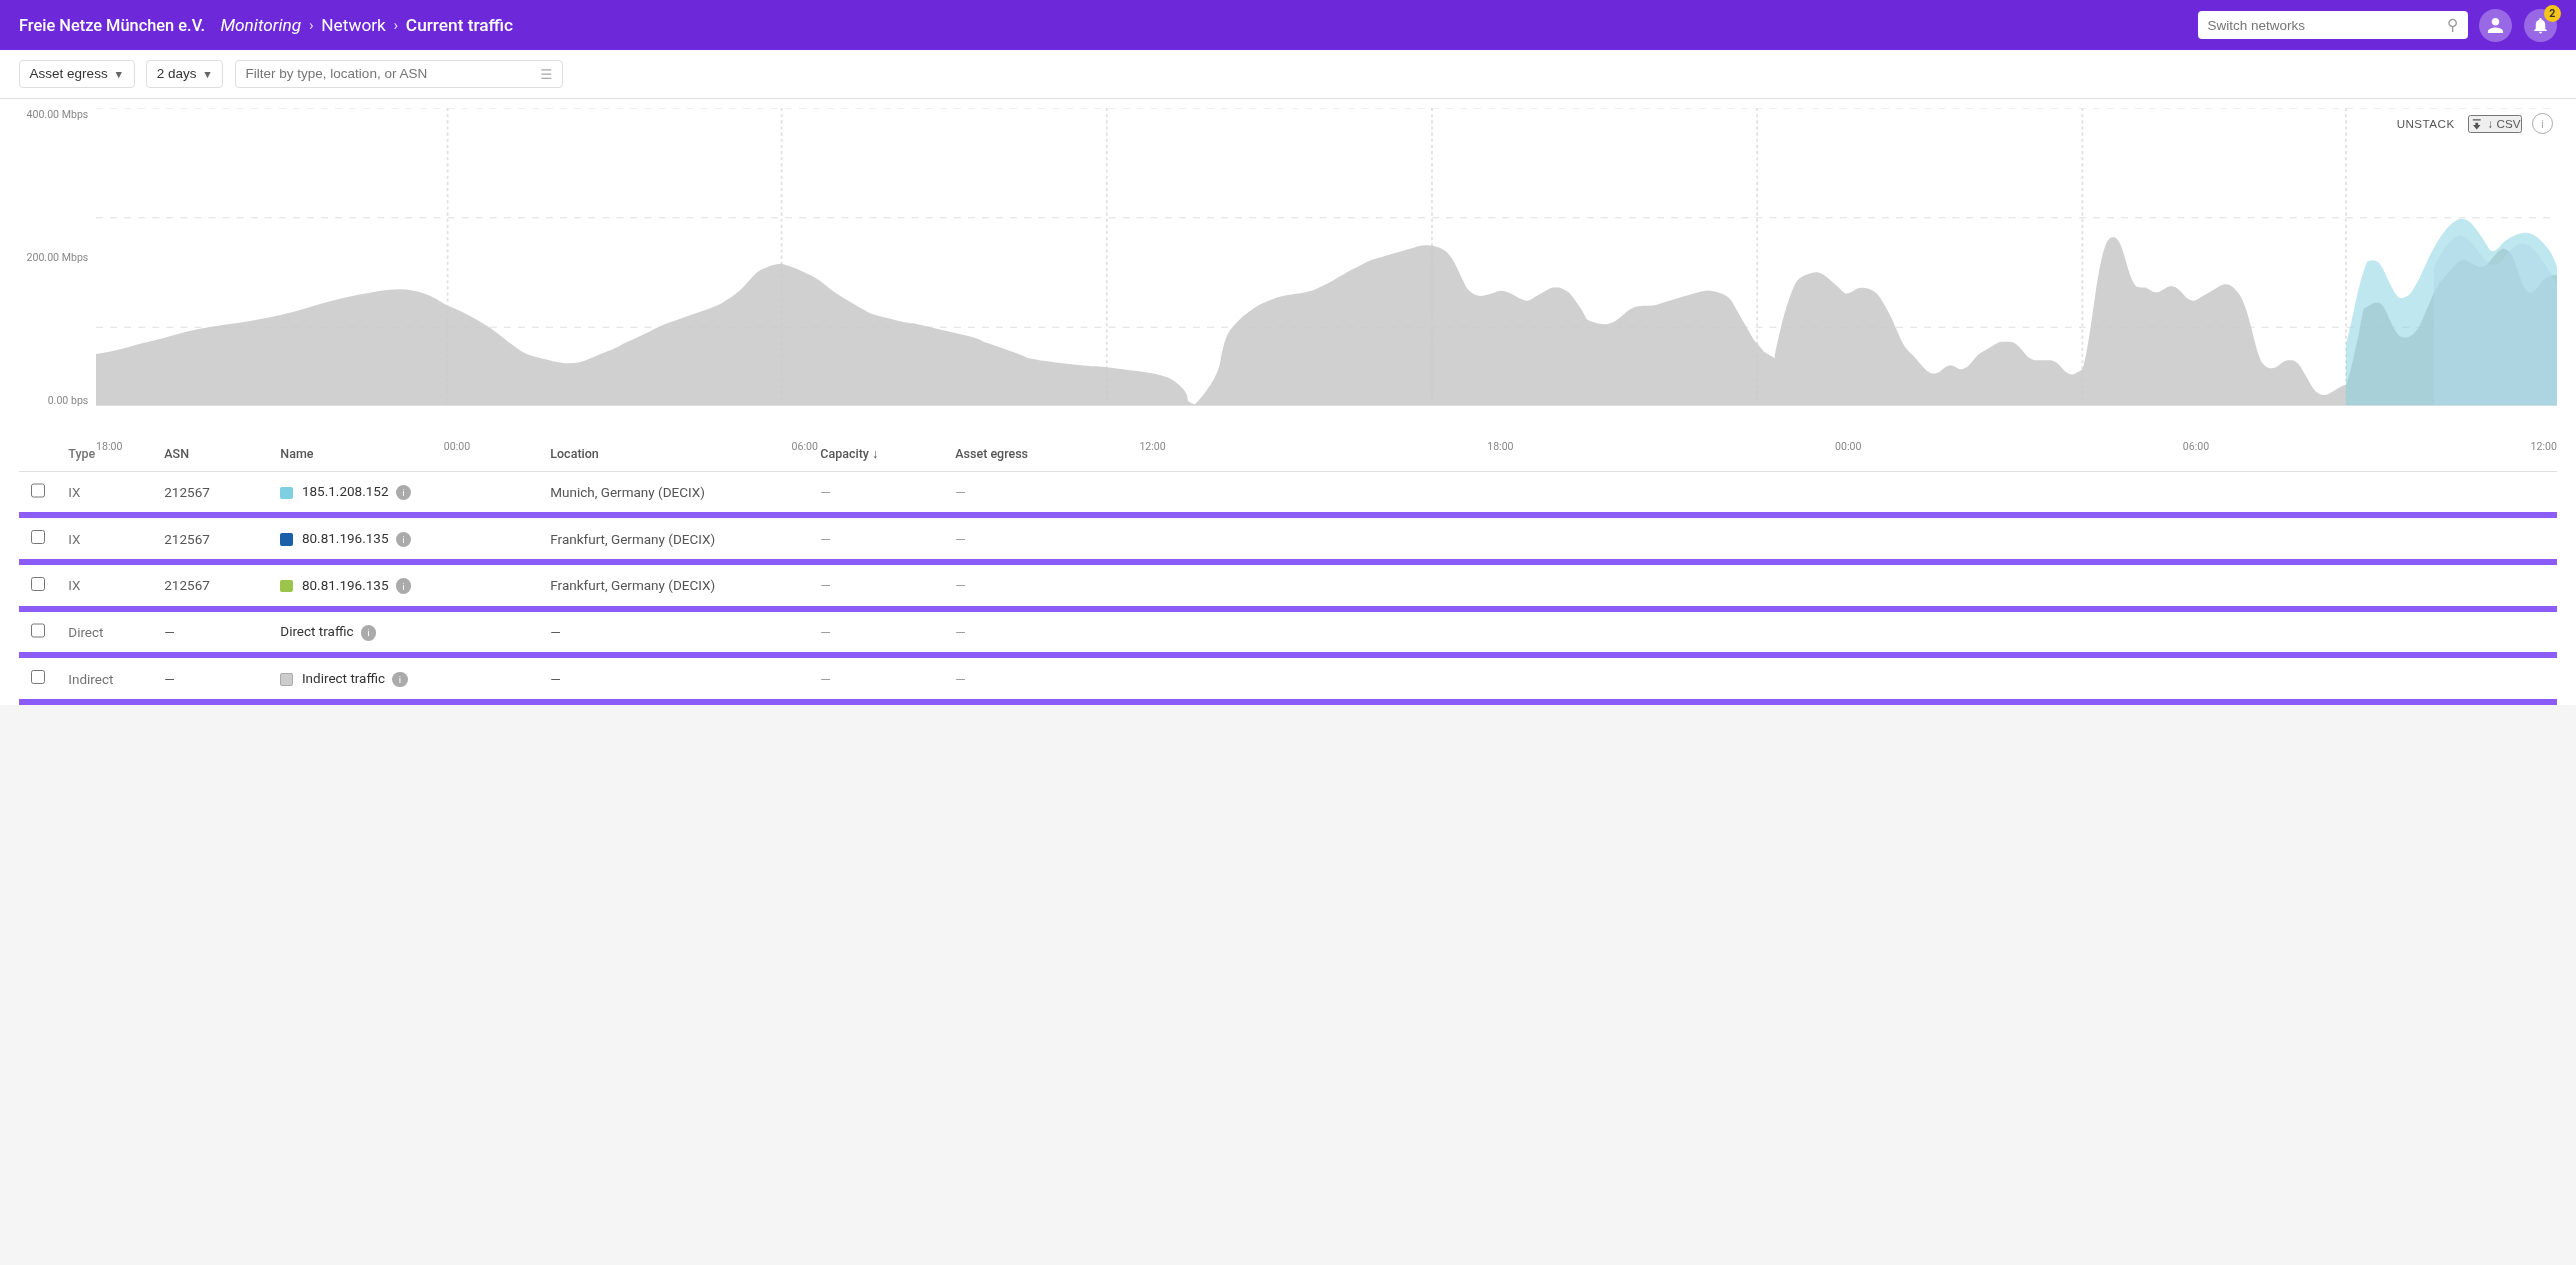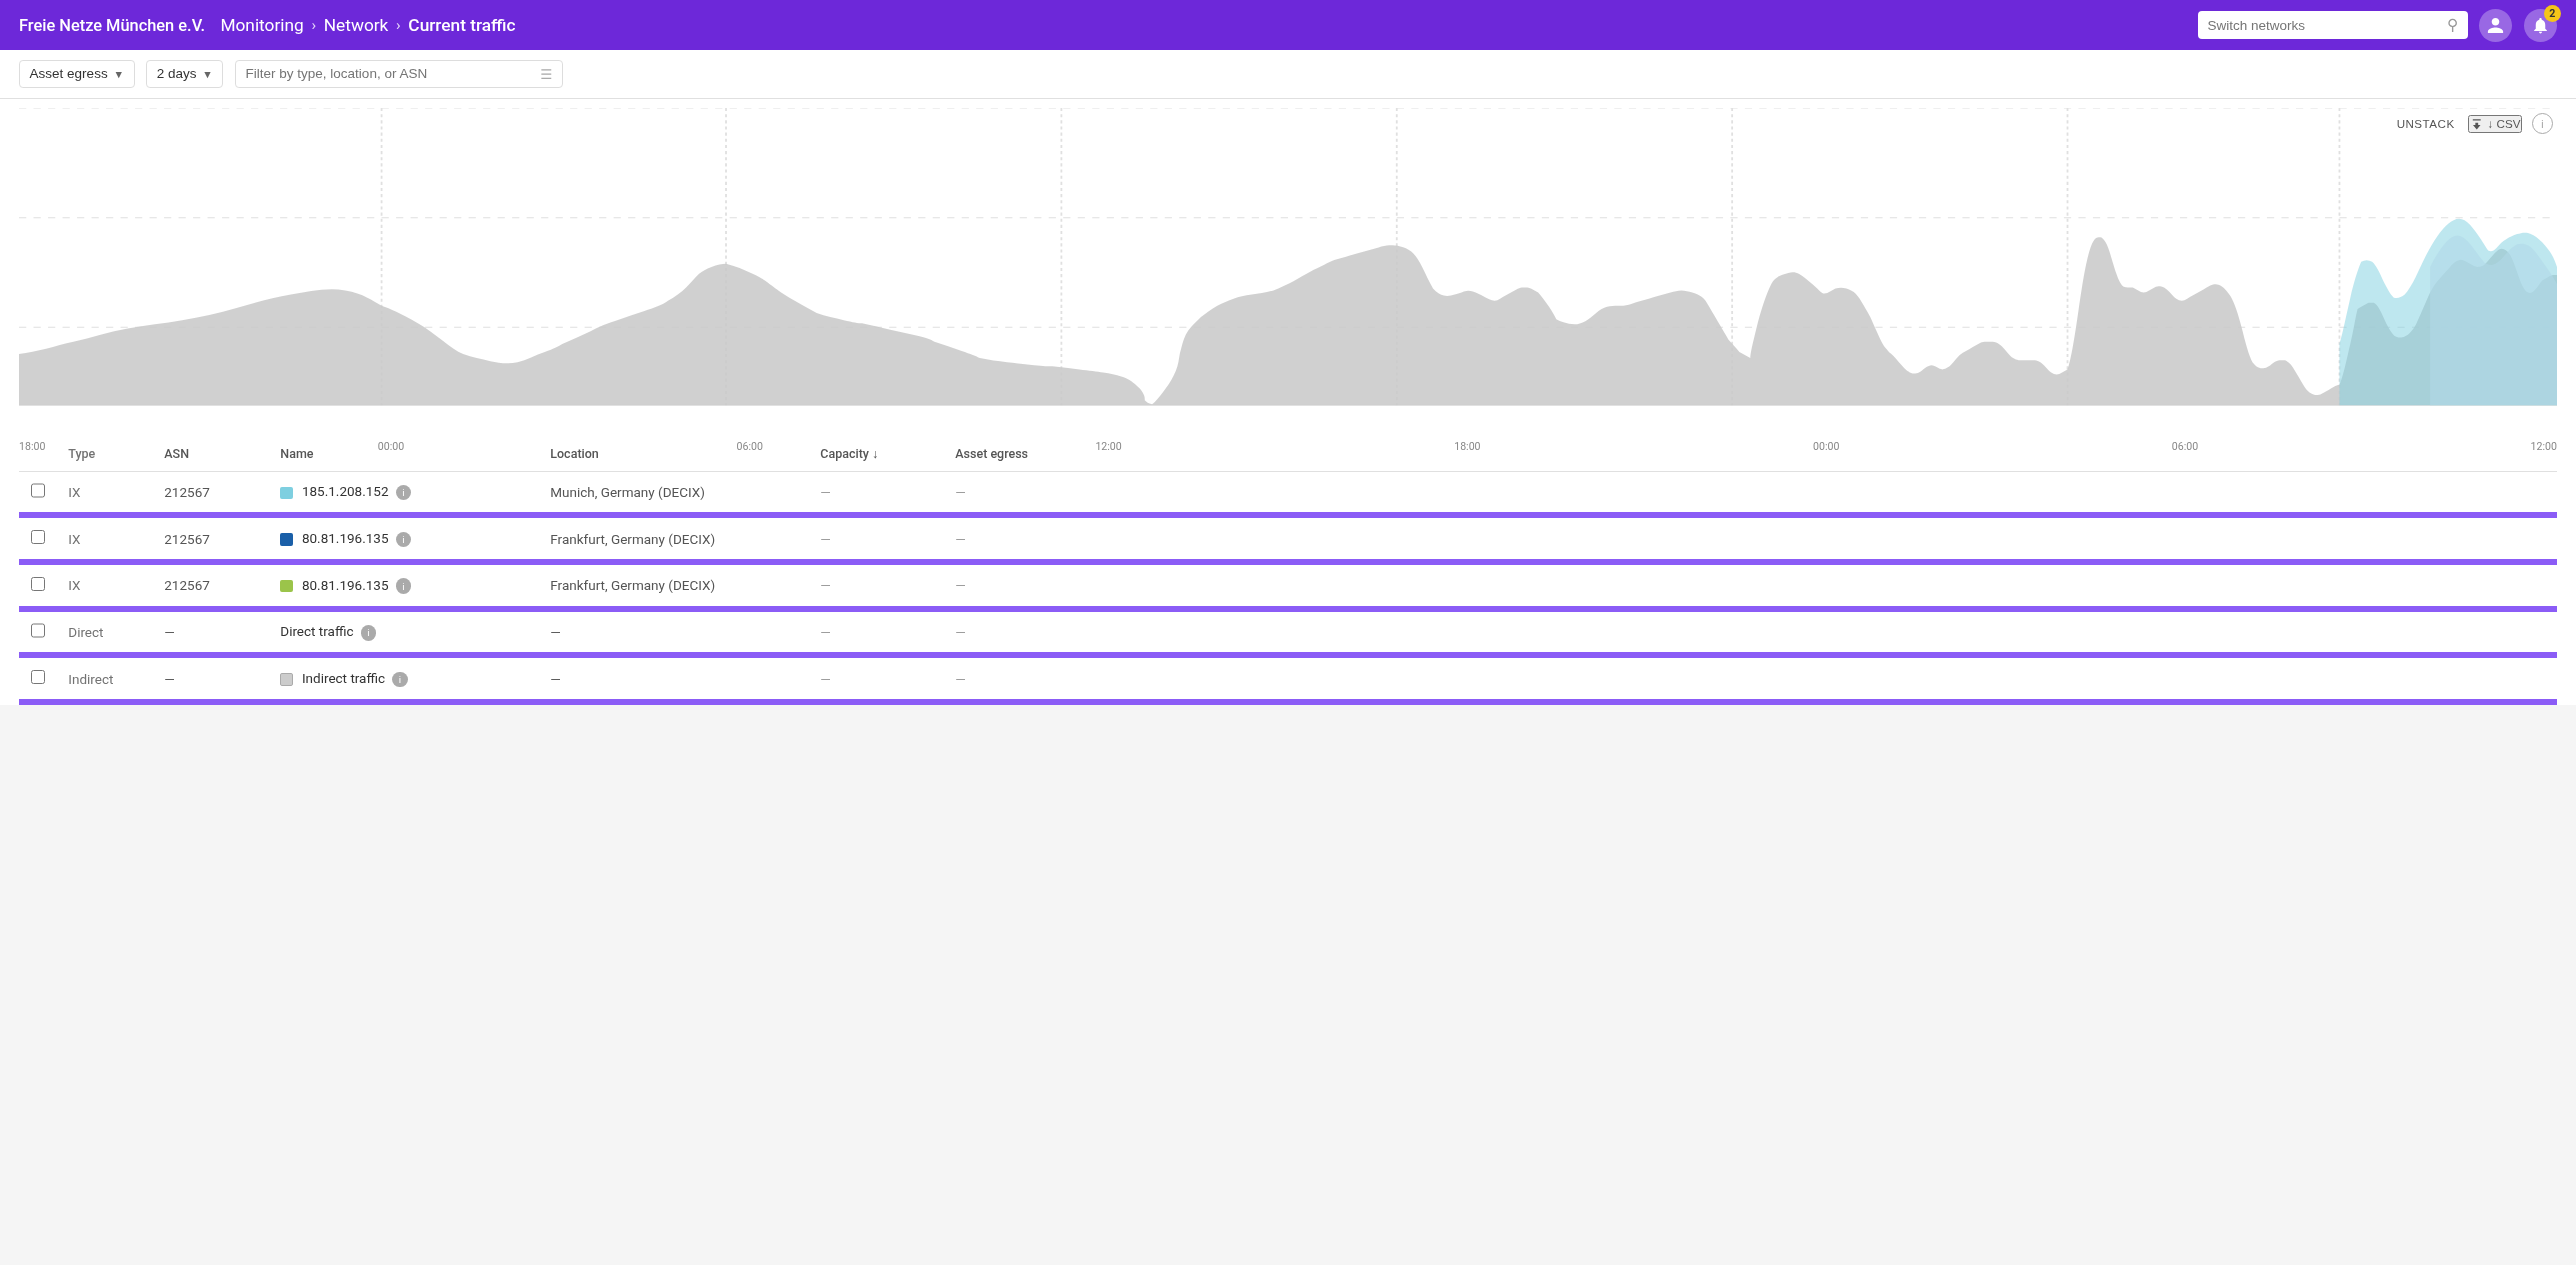--- a/index.html
+++ b/index.html
@@ -250,21 +250,21 @@
       vertical-align: middle;
     }
     .dash { color: #999; }
   </style>
 </head>
 <body>
 
 <div class="header">
   <span class="header-brand">Freie Netze München e.V.</span>
   <nav class="header-nav">
-    <span style="cursor:pointer;">Monitoring</span>
+    <span style="cursor:pointer;font-style:italic;">Monitoring</span>
     <span class="separator">›</span>
     <span style="cursor:pointer;">Network</span>
     <span class="separator">›</span>
     <span class="current">Current traffic</span>
   </nav>
   <div class="header-right">
     <div class="search-box">
       <input type="text" placeholder="Switch networks" style="">
       <span class="search-icon-svg">⚲</span>
     </div>
@@ -306,20 +306,25 @@
         <svg width="13.5" height="13.5" viewBox="0 0 24 24" fill="#555">
             <path d="M5 20h14v-2H5v2zm7-18L5.33 10h4.17v4h5v-4h4.17L12 2z" transform="rotate(180 12 12)"></path>
           </svg>
         <span>↓ CSV</span>
       </button>
       <div class="info-circle">i</div>
     </div>
 
     <div style="display:flex; align-items:stretch; height:328px; padding-bottom:0;">
 
+      <div style="width:77px; display:flex; flex-direction:column; justify-content:space-between; align-items:flex-end; padding: 0 7.7px 29px 0; flex-shrink:0;">
+        <span class="y-label">400.00 Mbps</span>
+        <span class="y-label">200.00 Mbps</span>
+        <span class="y-label">0.00 bps</span>
+      </div>
 
       <div style="flex:1; position:relative;">
         <svg width="100%" height="100%" viewBox="0 0 1400 320" preserveAspectRatio="none" style="display:block;">
 
           <line x1="0" y1="0" x2="1400" y2="0" stroke="#e0e0e0" stroke-width="1" stroke-dasharray="4,4"></line>
           <line x1="0" y1="107" x2="1400" y2="107" stroke="#e0e0e0" stroke-width="1" stroke-dasharray="4,4"></line>
           <line x1="0" y1="214" x2="1400" y2="214" stroke="#e0e0e0" stroke-width="1" stroke-dasharray="4,4"></line>
           <line x1="0" y1="290" x2="1400" y2="290" stroke="#e0e0e0" stroke-width="1"></line>
 
           <line x1="200" y1="0" x2="200" y2="290" stroke="#e0e0e0" stroke-width="1" stroke-dasharray="3,3"></line>

